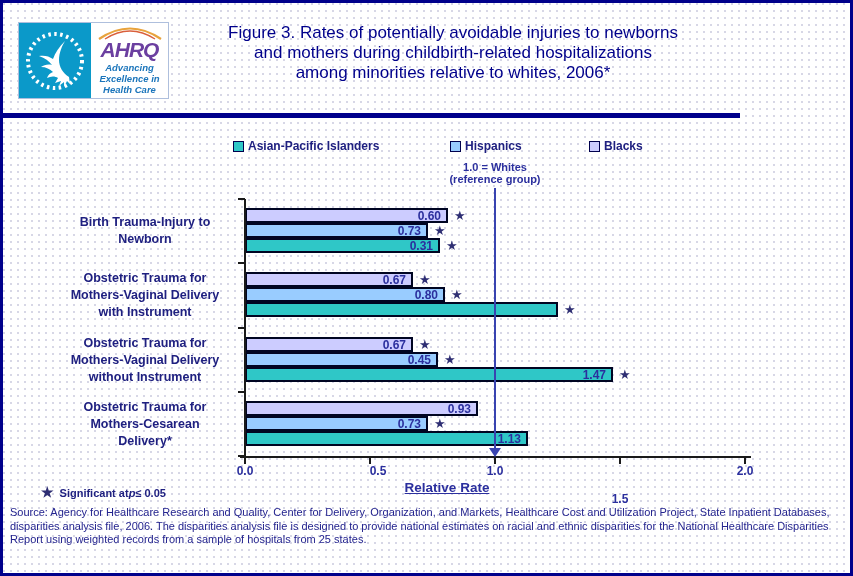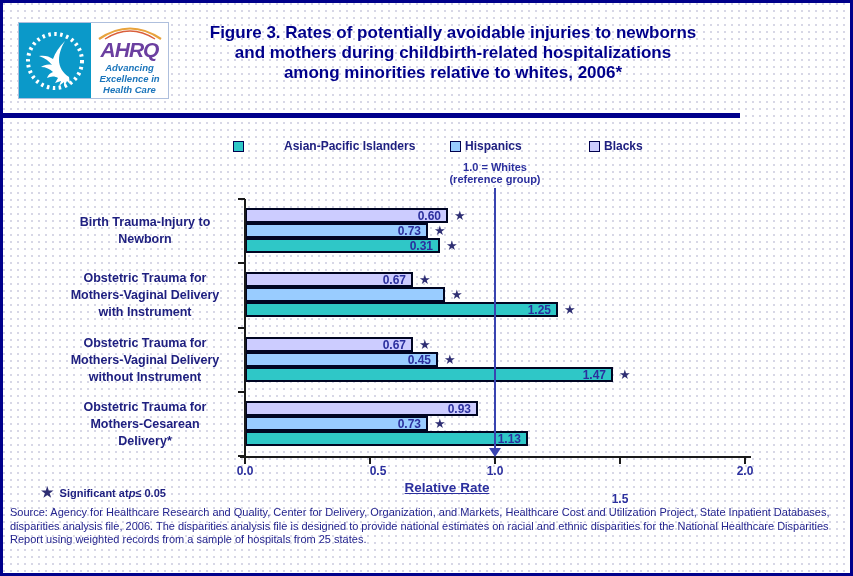--- a/index.html
+++ b/index.html
@@ -18,21 +18,21 @@
     pointer-events:none;
   }
   .abs { position:absolute; }
 
   
   #logo { left:15px; top:19px; width:151px; height:77px; display:flex; border:1px solid #aebfdd; background:#fff; }
   #logo .hhs { width:72px; height:100%; background:#0B99C9; }
   #logo .ahrq { width:77px; height:100%; background:#fff; display:flex; flex-direction:column; align-items:center; justify-content:center; }
   .ahrq-word { font-style:italic; font-weight:bold; font-size:21px; color:#6B3FA0; letter-spacing:-1px; line-height:20px; }
   .ahrq-tag { font-style:italic; font-weight:bold; font-size:9.5px; color:#1B75BB; text-align:center; line-height:11px; margin-top:2px; }
-  #title { left:135px; top:20px; width:630px; text-align:center; color:#00008B; font-weight:bold; font-size:17px; line-height:20px; }
+  #title { left:135px; top:20px; width:630px; text-align:center; color:#00008B; font-weight:normal; font-size:17px; line-height:20px; }
   #divider { left:0; top:110px; width:737px; height:5px; background:#00008B; }
 
   
   .legend-item { top:136px; display:flex; align-items:center; }
   .swatch { width:11px; height:11px; border:1.5px solid #00004d; margin-right:4px; }
   .legend-label { font-weight:bold; font-size:12px; color:#1F2080; }
 
   .refnote { text-align:center; font-weight:bold; font-size:11px; color:#2B2F9E; line-height:12px; transform:translateX(-50%); }
 
   
@@ -79,21 +79,21 @@
 </div>
 
 <div class="abs" id="title">
   <div>Figure 3. Rates of potentially avoidable injuries to newborns</div>
   <div>and mothers during childbirth-related hospitalizations</div>
   <div>among minorities relative to whites, 2006*</div>
 </div>
 
 <div class="abs" id="divider"></div>
 
-<div class="abs legend-item" style="left:230px;gap:36px;">
+<div class="abs legend-item" style="left:230px;">
   <span class="swatch" id="sw0" style="background: rgb(47, 199, 199);"></span>
   <span class="legend-label">Asian-Pacific Islanders</span>
 </div>
 <div class="abs legend-item" style="left:447px;">
   <span class="swatch" id="sw1" style="background: rgb(153, 204, 255);"></span>
   <span class="legend-label">Hispanics</span>
 </div>
 <div class="abs legend-item" style="left:586px;">
   <span class="swatch" id="sw2" style="background: rgb(204, 204, 255);"></span>
   <span class="legend-label">Blacks</span>
@@ -120,23 +120,23 @@
     <div class="bar" style="position:absolute;left:242px; top:220px; width:183px; height:15px; background:#99CCFF;"></div>
     <div class="bar-label" style="position:absolute;left:242px; top:220px; width:176px; height:15px;">0.73</div>
     <div class="star" style="position:absolute;left:431px; top:221px;">★</div>
     <div class="bar" style="position:absolute;left:242px; top:235px; width:195px; height:15px; background:#2FC7C7;"></div>
     <div class="bar-label" style="position:absolute;left:242px; top:235px; width:188px; height:15px;">0.31</div>
     <div class="star" style="position:absolute;left:443px; top:236px;">★</div>
     <div class="bar" style="position:absolute;left:242px; top:269px; width:168px; height:15px; background:#CCCCFF;"></div>
     <div class="bar-label" style="position:absolute;left:242px; top:269px; width:161px; height:15px;">0.67</div>
     <div class="star" style="position:absolute;left:416px; top:270px;">★</div>
     <div class="bar" style="position:absolute;left:242px; top:284px; width:200px; height:15px; background:#99CCFF;"></div>
+    <div class="bar-label" style="position:absolute;left:242px; top:284px; width:193px; height:15px;">0.80</div>
     <div class="star" style="position:absolute;left:448px; top:285px;">★</div>
     <div class="bar" style="position:absolute;left:242px; top:299px; width:313px; height:15px; background:#2FC7C7;"></div>
-    <div class="bar-label" style="position:absolute;left:242px; top:299px; width:306px; height:15px;">1.25</div>
     <div class="star" style="position:absolute;left:561px; top:300px;">★</div>
     <div class="bar" style="position:absolute;left:242px; top:334px; width:168px; height:15px; background:#CCCCFF;"></div>
     <div class="bar-label" style="position:absolute;left:242px; top:334px; width:161px; height:15px;">0.67</div>
     <div class="star" style="position:absolute;left:416px; top:335px;">★</div>
     <div class="bar" style="position:absolute;left:242px; top:349px; width:193px; height:15px; background:#99CCFF;"></div>
     <div class="bar-label" style="position:absolute;left:242px; top:349px; width:186px; height:15px;">0.45</div>
     <div class="star" style="position:absolute;left:441px; top:350px;">★</div>
     <div class="bar" style="position:absolute;left:242px; top:364px; width:368px; height:15px; background:#2FC7C7;"></div>
     <div class="bar-label" style="position:absolute;left:242px; top:364px; width:361px; height:15px;">1.47</div>
     <div class="star" style="position:absolute;left:616px; top:365px;">★</div>

